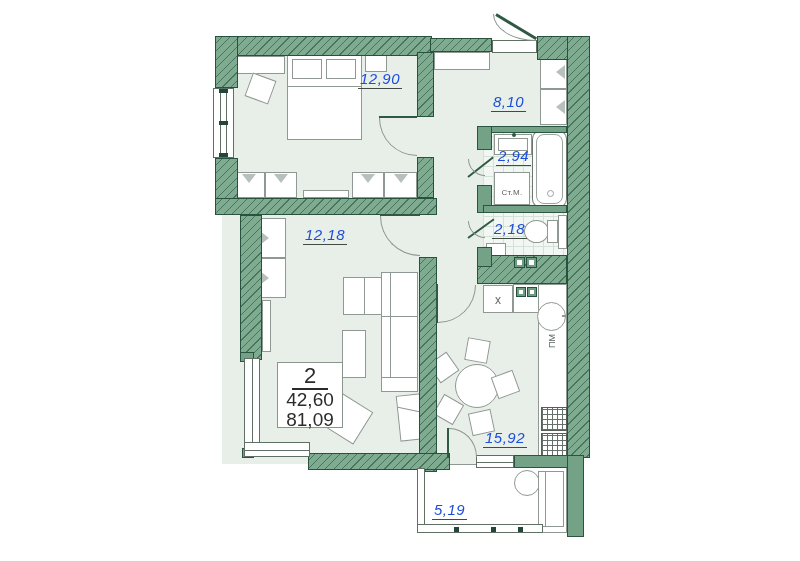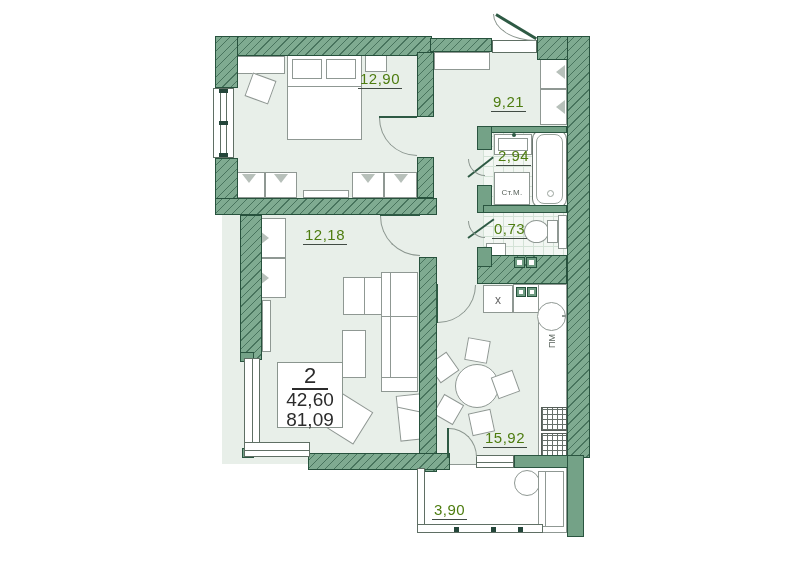--- a/index.html
+++ b/index.html
@@ -17,22 +17,22 @@
   .furn{background:#fff;border:1px solid #8f9893;}
   .line{background:#8f9893;}
   .dark{background:#2e5a44;}
   .win{background:#fff;border:1px solid #5f6f64;}
   .wl{background:#5f6f64;}
   .tick{background:#24463a;}
   .arc-bl{border-left:1px solid #8a958e;border-bottom:1px solid #8a958e;border-bottom-left-radius:100% 100%;}
   .arc-br{border-right:1px solid #8a958e;border-bottom:1px solid #8a958e;border-bottom-right-radius:100% 100%;}
   .arc-tr{border-right:1px solid #8a958e;border-top:1px solid #8a958e;border-top-right-radius:100% 100%;}
   .round{border-radius:50%;}
-  .area{font-size:15px;color:#4d7c0f;border-bottom:1px solid #414b44;padding:0 2px 1px 2px;
-        letter-spacing:.5px;white-space:nowrap;}
+  .area{font-size:15px;color:#1d4ed8;border-bottom:1px solid #414b44;padding:0 2px 1px 2px;
+        letter-spacing:.5px;white-space:nowrap;font-style:italic;}
   .mini{font-size:8px;color:#5a645d;letter-spacing:.3px;}
   .vent{background:#6f9c82;border:1px solid #24513c;}
   .vent .in{position:absolute;left:2px;top:2px;right:2px;bottom:2px;background:#fff;}
   .grid{background-color:#fff;border:1px solid #555e58;
         background-image:repeating-linear-gradient(0deg,#66706a 0 1px,transparent 1px 5px),
                          repeating-linear-gradient(90deg,#66706a 0 1px,transparent 1px 5px);}
   .tri-d{width:0;height:0;border-left:7px solid transparent;border-right:7px solid transparent;
          border-top:9px solid #b7c0ba;left:50%;transform:translateX(-50%);top:1px;}
   .tri-l{width:0;height:0;border-top:7px solid transparent;border-bottom:7px solid transparent;
          border-right:9px solid #b7c0ba;right:1px;top:50%;transform:translateY(-50%);}
@@ -223,26 +223,26 @@
   <div class="dark" style="left:447px;top:428px;width:2px;height:30px;"></div>
   <div class="arc-tr" style="left:449px;top:428px;width:28px;height:29px;"></div>
 
   <div class="dark" style="left:468px;top:176px;width:32px;height:2px;transform:rotate(-38deg);transform-origin:left center;"></div>
   <div class="arc-bl" style="left:468px;top:159px;width:17px;height:17px;"></div>
 
   <div class="dark" style="left:468px;top:237px;width:32px;height:2px;transform:rotate(-36deg);transform-origin:left center;"></div>
   <div class="arc-bl" style="left:468px;top:221px;width:17px;height:17px;"></div>
 
   <div class="area" style="left:358px;top:70px;">12,90</div>
-  <div class="area" style="left:491px;top:93px;">9,21</div>
+  <div class="area" style="left:491px;top:93px;">8,10</div>
   <div class="area" style="left:496px;top:147px;">2,94</div>
-  <div class="area" style="left:492px;top:220px;">0,73</div>
+  <div class="area" style="left:492px;top:220px;">2,18</div>
   <div class="area" style="left:303px;top:226px;">12,18</div>
   <div class="area" style="left:483px;top:429px;">15,92</div>
-  <div class="area" style="left:432px;top:501px;">3,90</div>
+  <div class="area" style="left:432px;top:501px;">5,19</div>
 
   <div id="unitbox">
     <div class="n" style="position:static;">2</div>
     <div class="a" style="position:static;">42,60</div>
     <div class="a" style="position:static;">81,09</div>
   </div>
 
 </div>
 
 </body></html>

